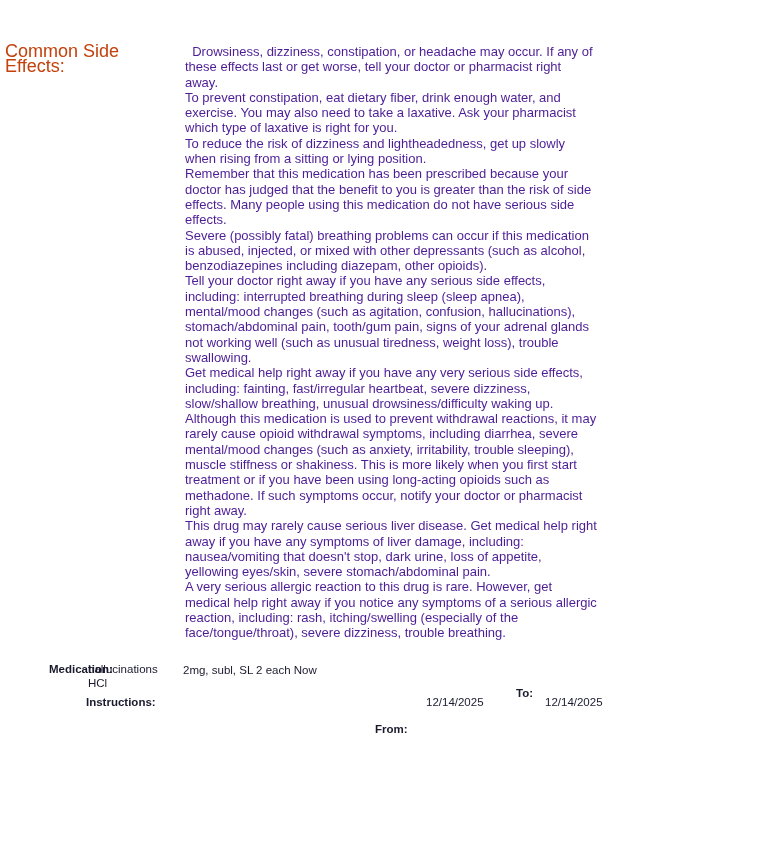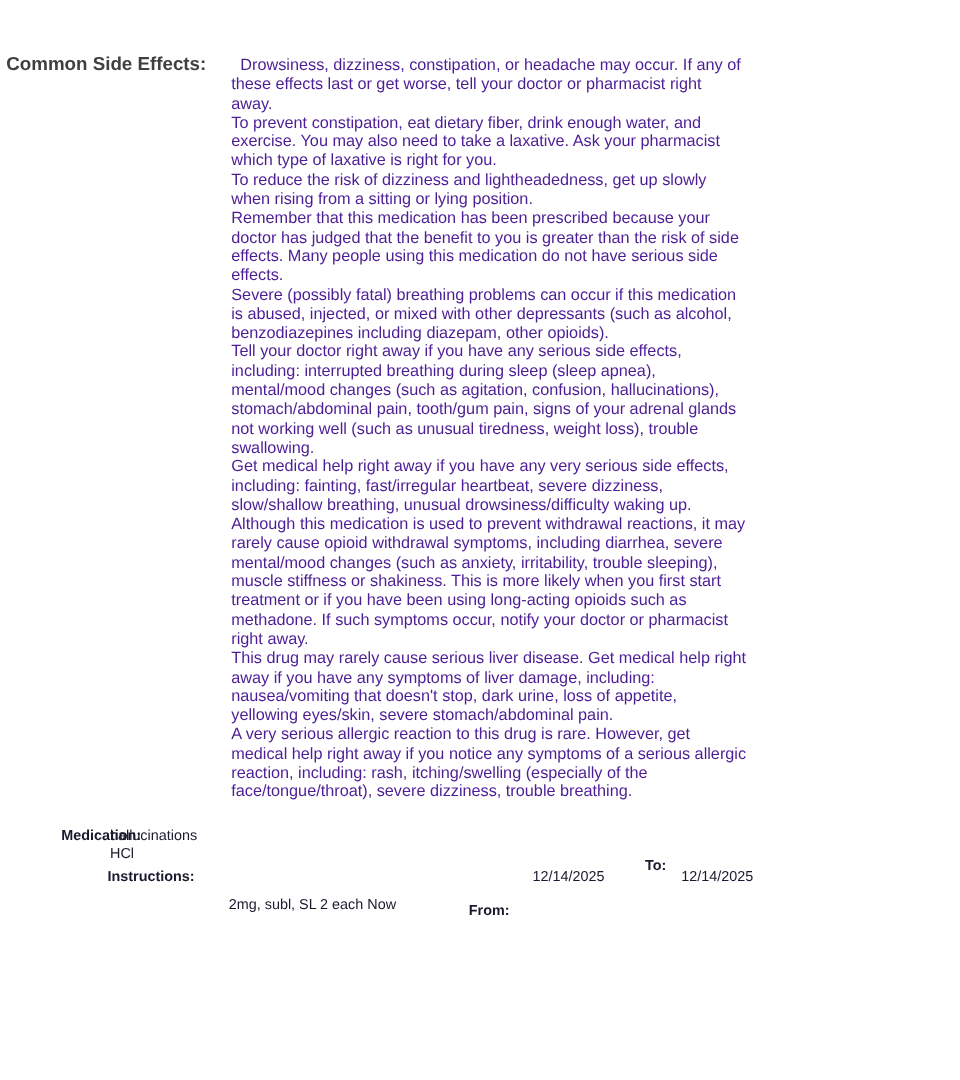--- a/index.html
+++ b/index.html
@@ -9,23 +9,23 @@
     background: #ffffff;
     font-family: "Liberation Sans", sans-serif;
     position: relative;
     overflow: hidden;
   }
   .cse-label {
     position: absolute;
     left: 5px;
     top: 44px;
     width: 176px;
-    font-size: 15px;
-    font-weight: bold;
-    color: #404040;
+    font-size: 18px;
+    font-weight: normal;
+    color: #c2410c;
     line-height: 15.3px;
   }
   .cse-text {
     position: absolute;
     left: 185px;
     top: 44px;
     width: 495px;
     font-size: 13px;
     color: #4c1d95;
     line-height: 15.3px;
@@ -35,21 +35,21 @@
     position: absolute;
     font-size: 11.5px;
     color: #1a1a2e;
     line-height: 14px;
     white-space: pre-wrap;
   }
   .bold { font-weight: bold; }
   .med-label   { left: 5px;   top: 662px; padding-left: 44px; }
   .med-value   { left: 88px;  top: 662px; }
   .instr-label { left: 86px;  top: 695px; }
-  .instr-value { left: 183px; top: 717px; }
+  .instr-value { left: 183px; top: 663px; }
   .from-label  { left: 375px; top: 722px; }
   .from-value  { left: 426px; top: 695px; }
   .to-label    { left: 516px; top: 686px; }
   .to-value    { left: 545px; top: 695px; }
 </style>
 </head>
 <body>
 
 <div>
 

